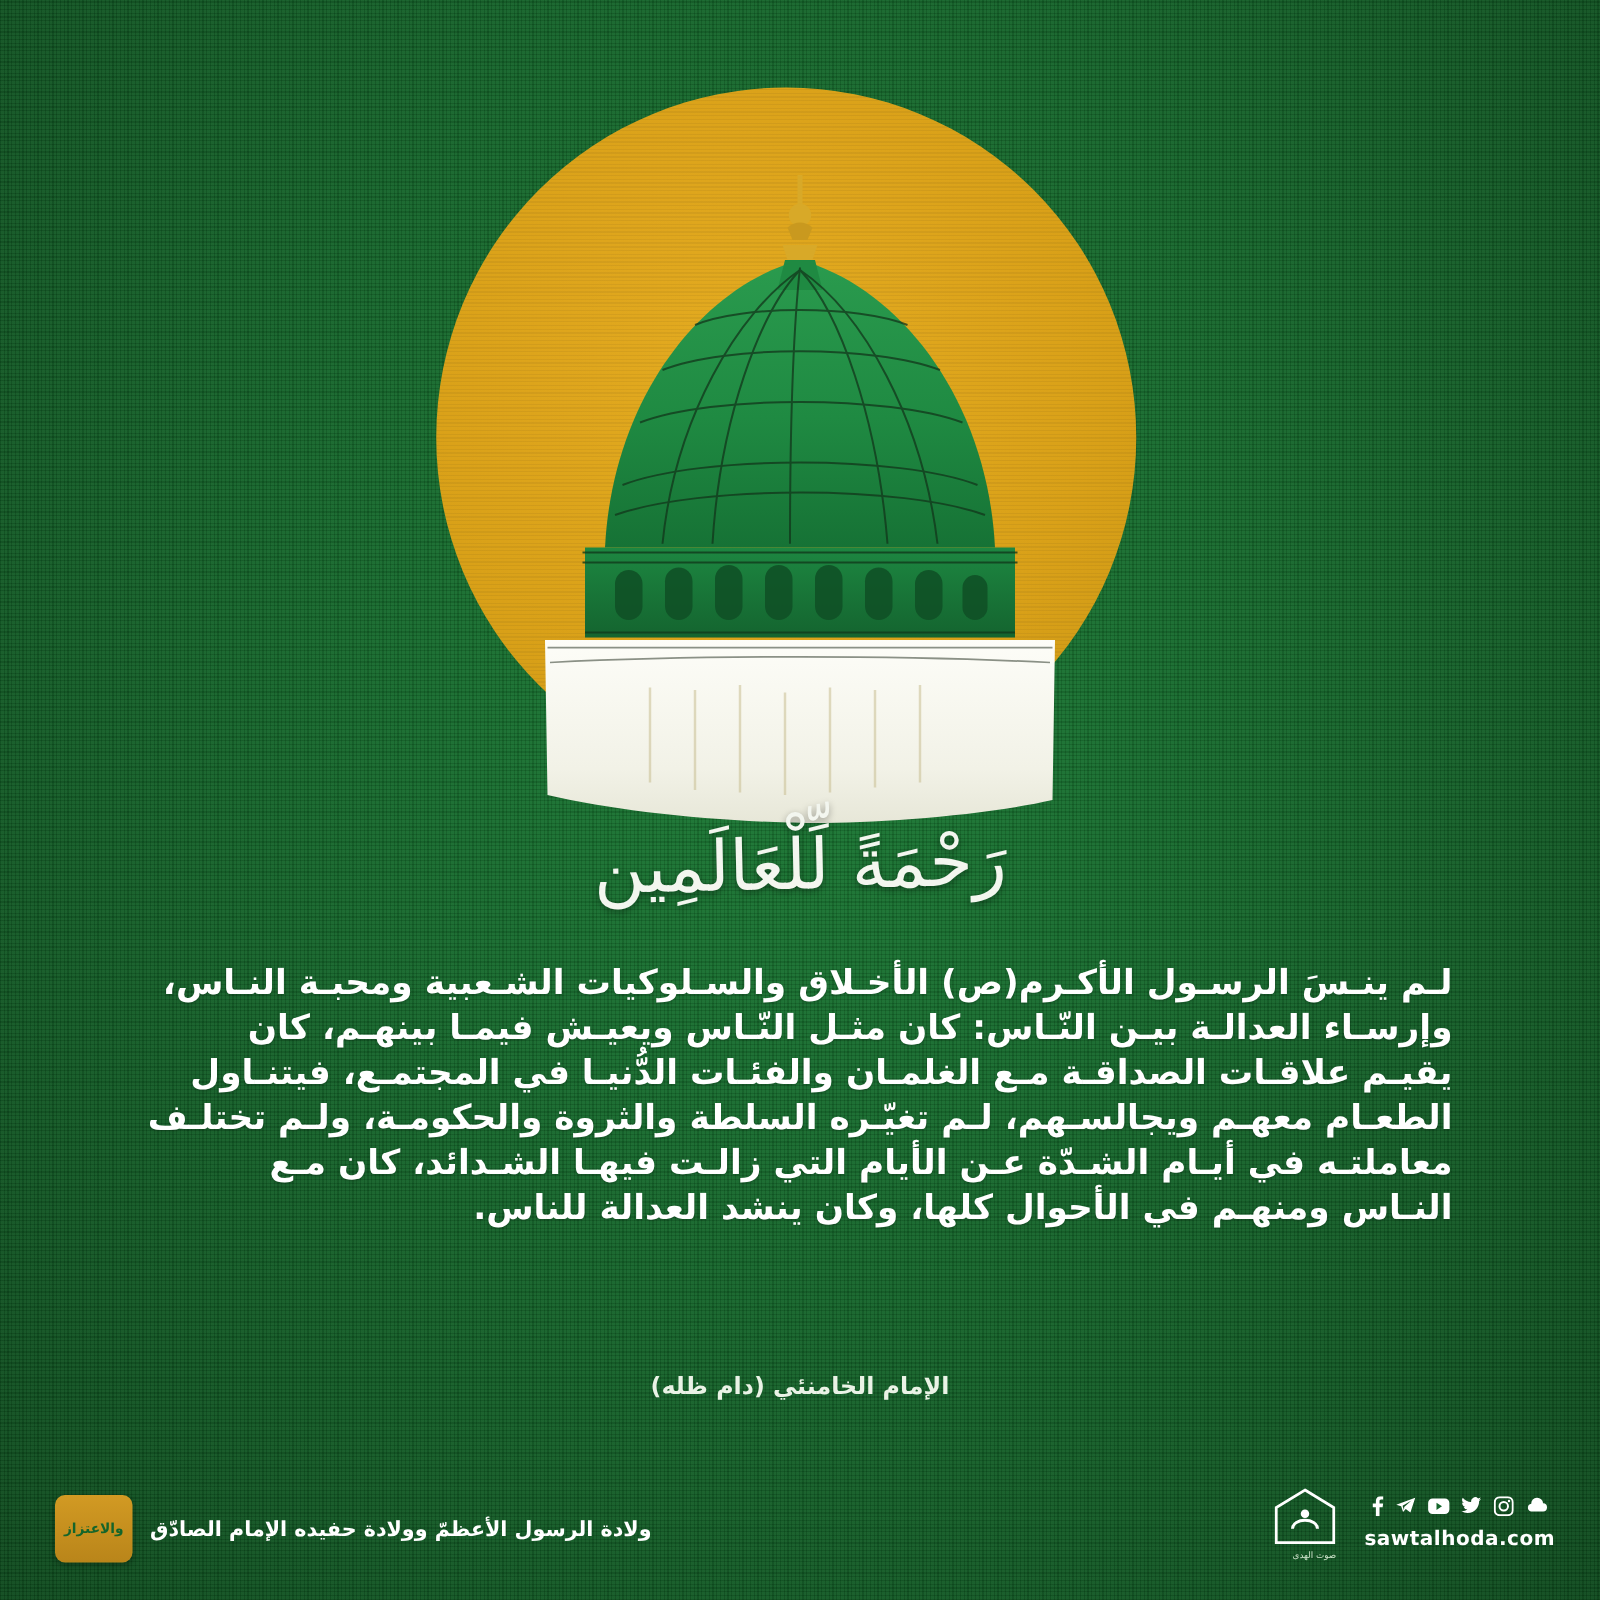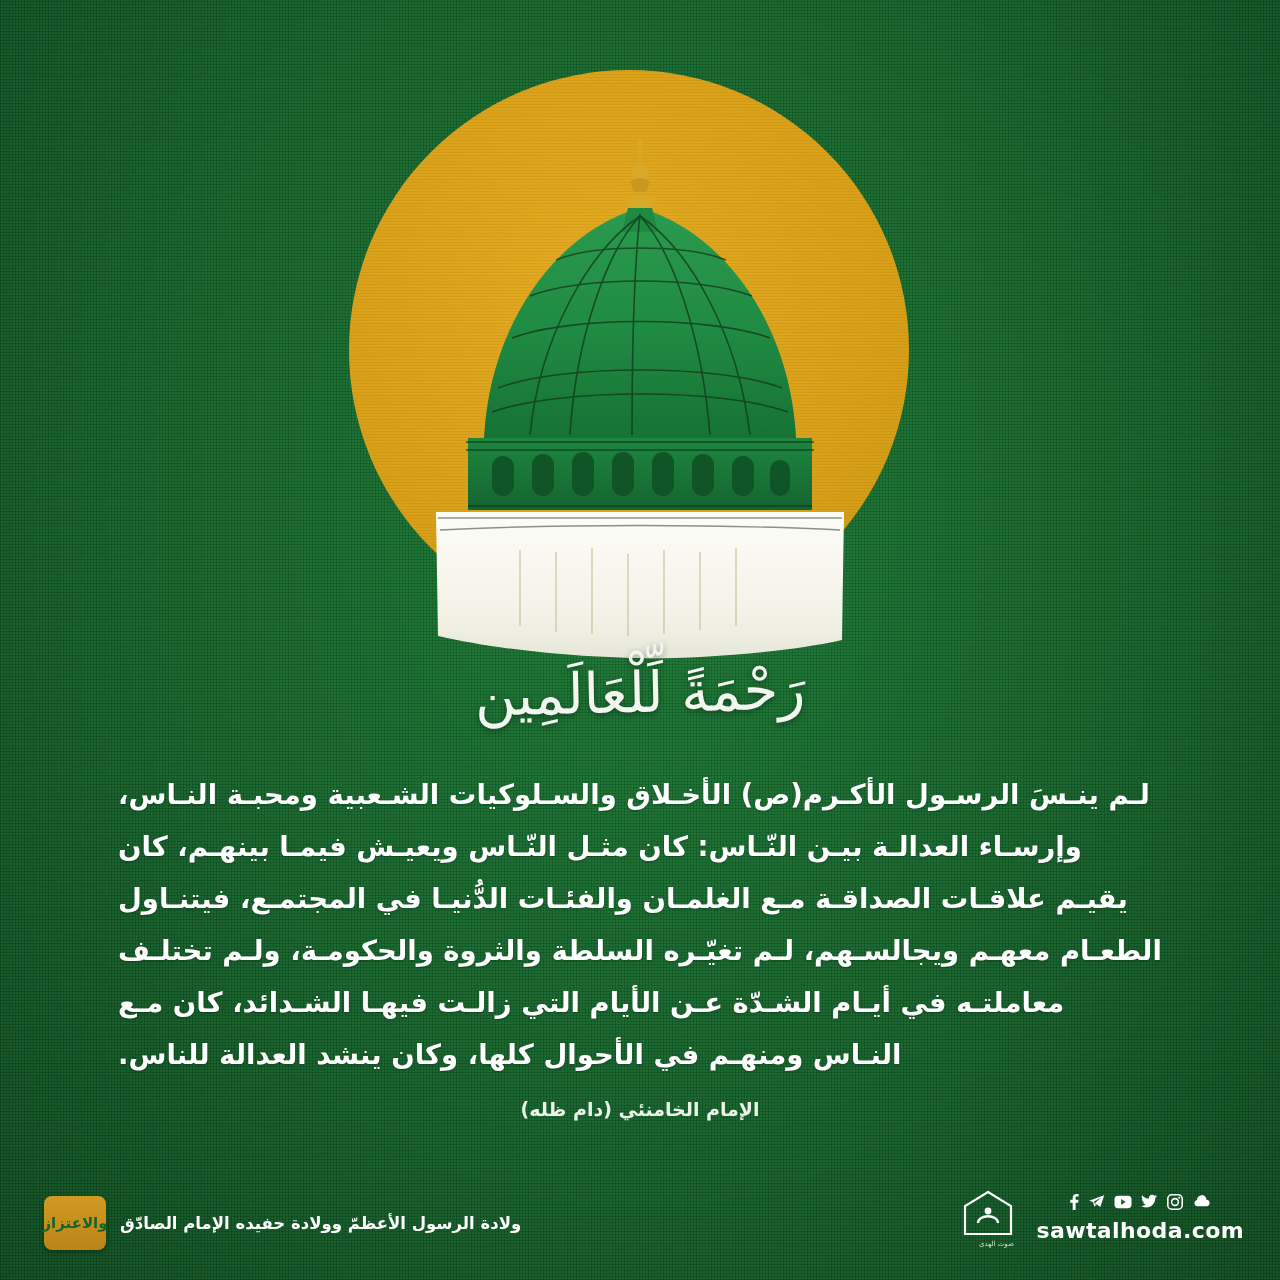--- a/index.html
+++ b/index.html
@@ -70,22 +70,22 @@
   }
 
   
   .body-text {
     position: absolute;
     left: 118px;
     top: 768px;
     width: 1044px;
     color: #ffffff;
     font-size: 27.5px;
-    line-height: 52px;
-    text-align: left;
+    line-height: 36px;
+    text-align: right;
     font-weight: 700;
     letter-spacing: 0.2px;
     text-shadow: 0 1px 2px rgba(0,0,0,0.25);
   }
   .attribution {
     position: absolute;
     left: 0;
     top: 1098px;
     width: 1280px;
     text-align: center;
@@ -116,21 +116,21 @@
     height: 54px;
     border-radius: 8px;
     background: linear-gradient(180deg, #d29a23 0%, #b9851a 100%);
     display: flex;
     align-items: center;
     justify-content: center;
     box-shadow: 0 2px 5px rgba(0,0,0,0.3);
   }
   .badge-inner {
     color: #14652a;
-    font-size: 15px;
+    font-size: 11px;
     font-weight: 700;
     line-height: 12px;
     text-align: left;
     padding: 3px 4px;
   }
   .footer-left-text {
     display: flex;
     flex-direction: column;
     align-items: flex-end;
     gap: 6px;
@@ -169,21 +169,21 @@
   }
   .social-row {
     display: flex;
     flex-direction: row;
     gap: 9px;
     align-items: center;
   }
   .social-row svg { display: block; }
   .site-url {
     color: #ffffff;
-    font-size: 22px;
+    font-size: 16px;
     font-weight: 600;
     letter-spacing: 0.4px;
     direction: ltr;
   }
   .brand-mark {
     width: 64px;
     height: 64px;
     display: flex;
     flex-direction: column;
     align-items: center;

